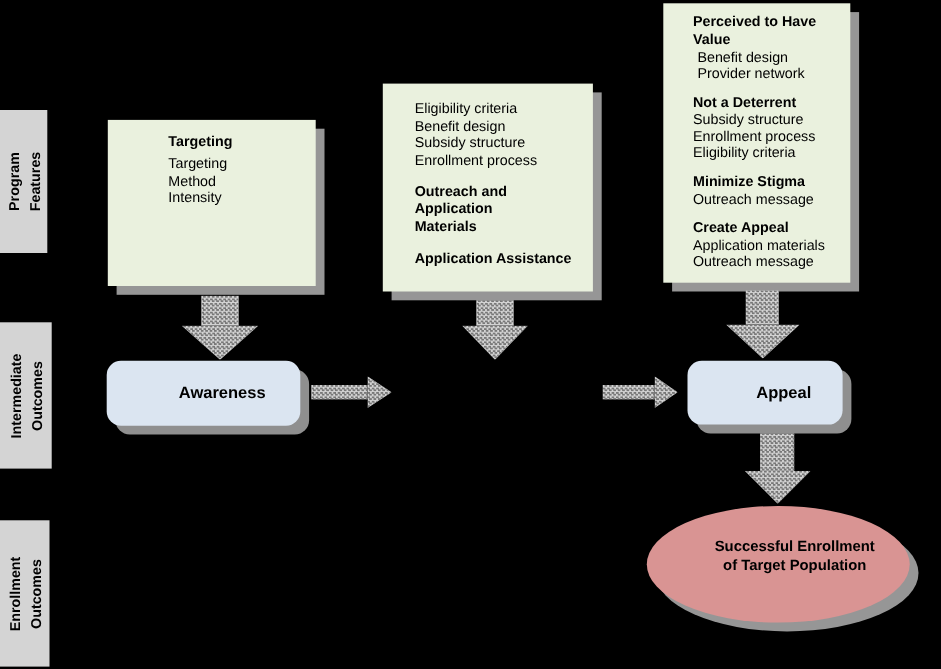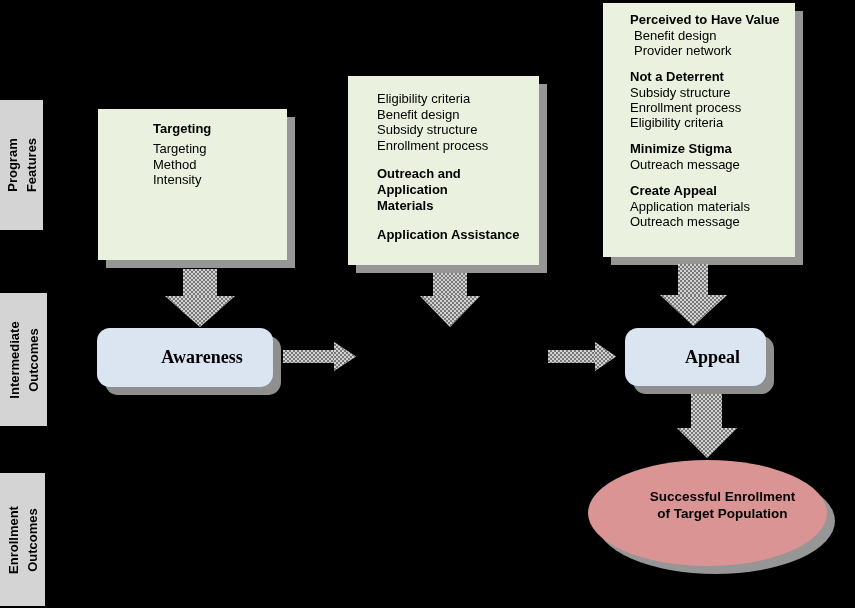--- a/index.html
+++ b/index.html
@@ -20,40 +20,40 @@
   .sl2{top:293px;width:47px;height:133px;}
   .sl3{top:473px;width:45px;height:133px;}
 
   
   .fbox{
     position:absolute;background:#eaf1de;box-shadow:8px 8px 0 #969696;
     font-size:13px;box-sizing:border-box;
   }
   .fb1{left:98px;top:109px;width:189px;height:151px;padding:12px 8px 0 55px;}
   .fb2{left:348px;top:76px;width:191px;height:189px;padding:11px 6px 0 29px;}
-  .fb3{left:603px;top:3px;width:192px;height:254px;padding:9px 4px 0 27px;}
+  .fb3{left:603px;top:3px;width:170px;height:254px;padding:9px 4px 0 27px;}
   .fb-title{font-weight:bold;line-height:16px;white-space:pre-line;}
   .fb-item{line-height:15.5px;}
   .fb-items{margin-top:4px;}
   .gap{margin-top:13px;}
   .grp{margin-top:11px;}
   .grp:first-child{margin-top:0;}
   .grp .fb-item{line-height:15px;}
   .ind{padding-left:4px;}
 
   
   .obox{
     position:absolute;background:#dbe5f1;border-radius:13px;
     box-shadow:8px 8px 0 #8f8f8f;
     display:flex;align-items:center;justify-content:center;
   }
   .ob1{left:97px;top:328px;width:176px;height:59px;}
   .ob2{left:362px;top:329px;width:176px;height:58px;}
   .ob3{left:625px;top:328px;width:141px;height:58px;}
-  .obox-label{font-size:18px;font-weight:bold;transform:translateX(17px);font-family:Liberation Serif, serif;}
+  .obox-label{font-size:15px;font-weight:bold;transform:translateX(17px);}
 
   
   .ellipse{
     position:absolute;left:588px;top:460px;width:239px;height:106px;
     background:#d99493;border-radius:50%;box-shadow:8px 8px 0 #969696;
     display:flex;align-items:center;justify-content:center;
   }
   .ellipse-text{
     font-size:13.5px;font-weight:bold;text-align:center;line-height:17px;
     white-space:pre-line;transform:translate(15px,-8px);

